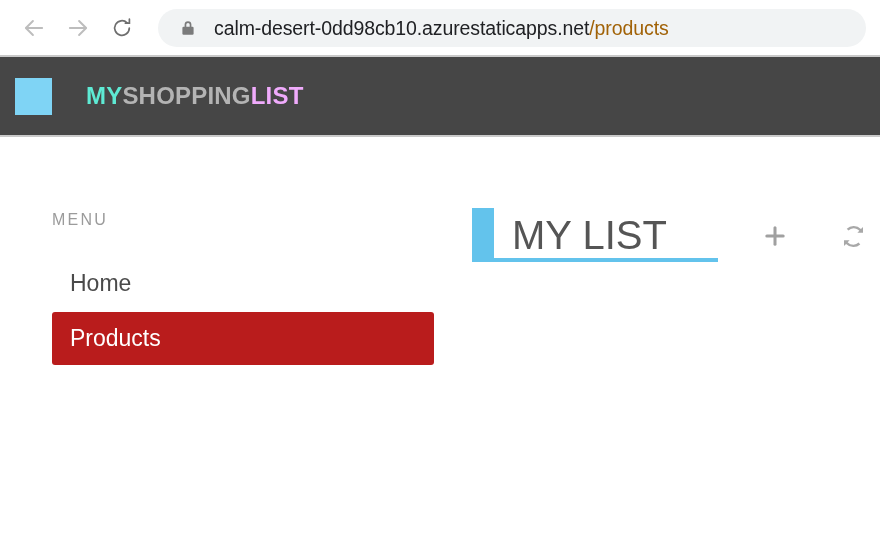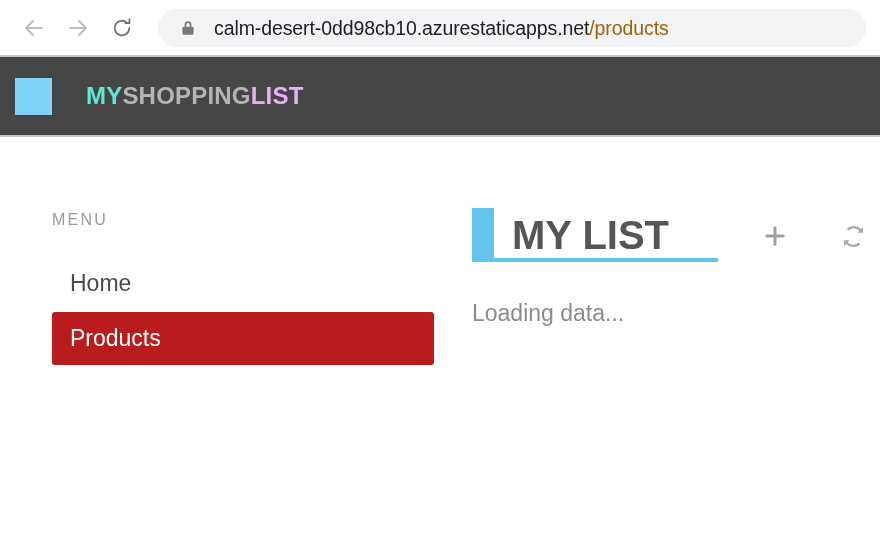--- a/index.html
+++ b/index.html
@@ -193,21 +193,21 @@
     height: 54px;
     background: #63c3ec;
   }
 
   .list-title {
     position: absolute;
     left: 40px;
     top: 0px;
     font-size: 40px;
     color: #555555;
-    font-weight: bold;
+    font-weight: normal;
     letter-spacing: 0px;
     line-height: 54px;
     white-space: nowrap;
   }
 
   .title-underline {
     position: absolute;
     left: 22px;
     top: 50px;
     width: 224px;
@@ -323,18 +323,17 @@
             <svg width="27" height="27" viewBox="0 0 24 24" fill="#a8a8a8">
               <path d="M12 4.6c2.05 0 3.9.87 5.2 2.25l-1.75 1.75h5V3.6l-1.83 1.83A8.93 8.93 0 0 0 12 2.75
                        a9.2 9.2 0 0 0-6.0 2.25l1.5 1.6A7.0 7.0 0 0 1 12 4.6z"></path>
               <path d="M12 19.4a7.2 7.2 0 0 1-5.2-2.25l1.75-1.75h-5v5l1.83-1.83A8.93 8.93 0 0 0 12 21.25
                        a9.2 9.2 0 0 0 6.0-2.25l-1.5-1.6A7.0 7.0 0 0 1 12 19.4z"></path>
             </svg>
           </span>
         </div>
       </div>
 
-      <div class="loading-text">Loading data...</div>
 
     </div>
   </div>
 
 </div>
 
 </body></html>

